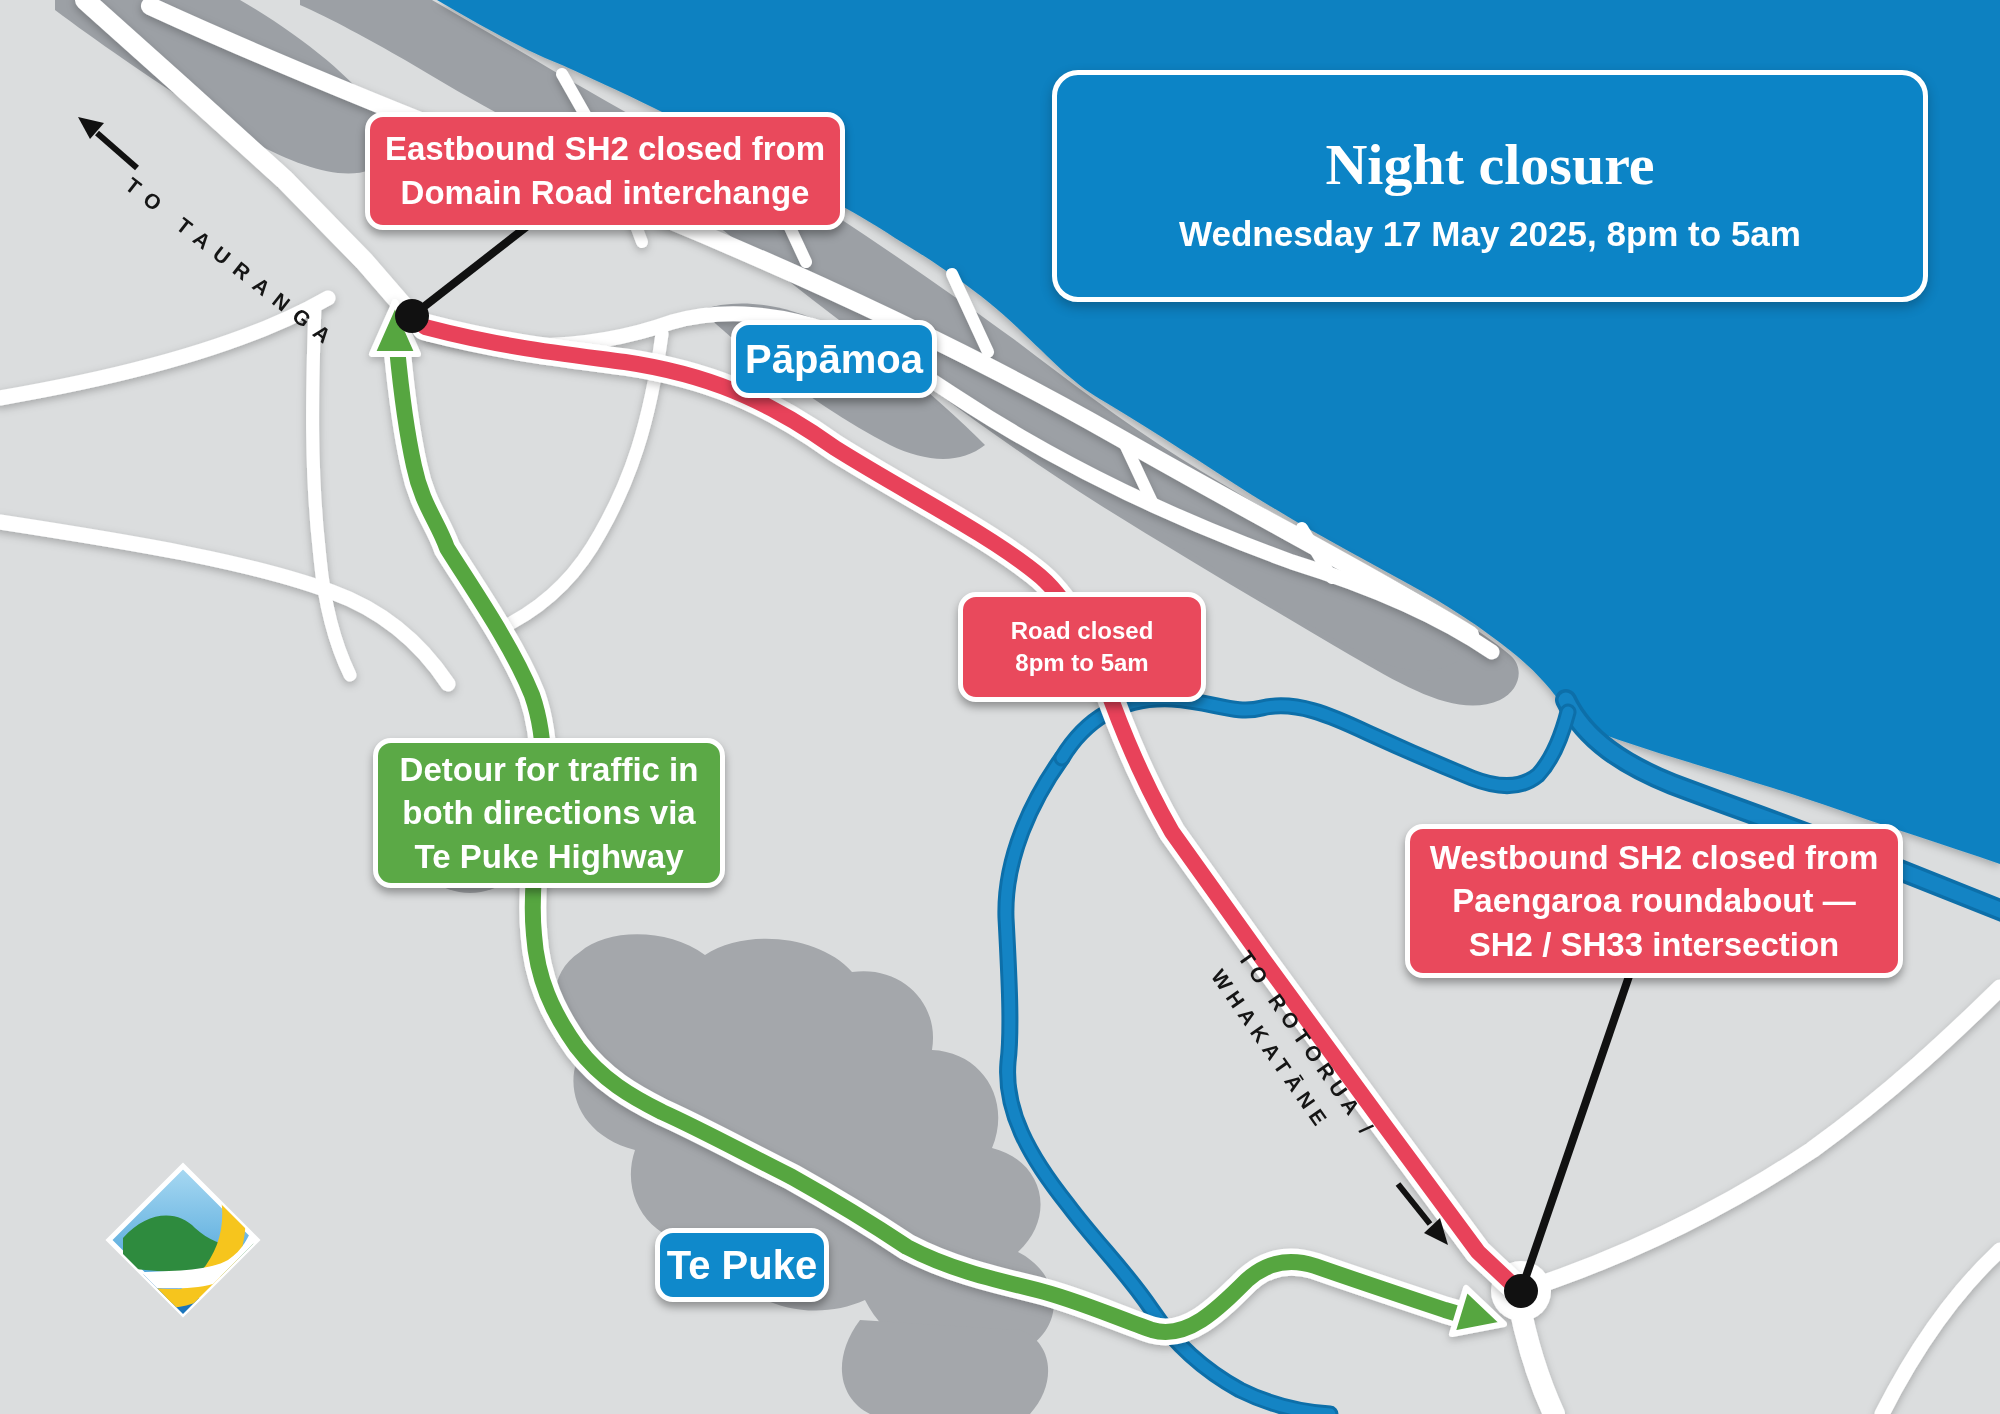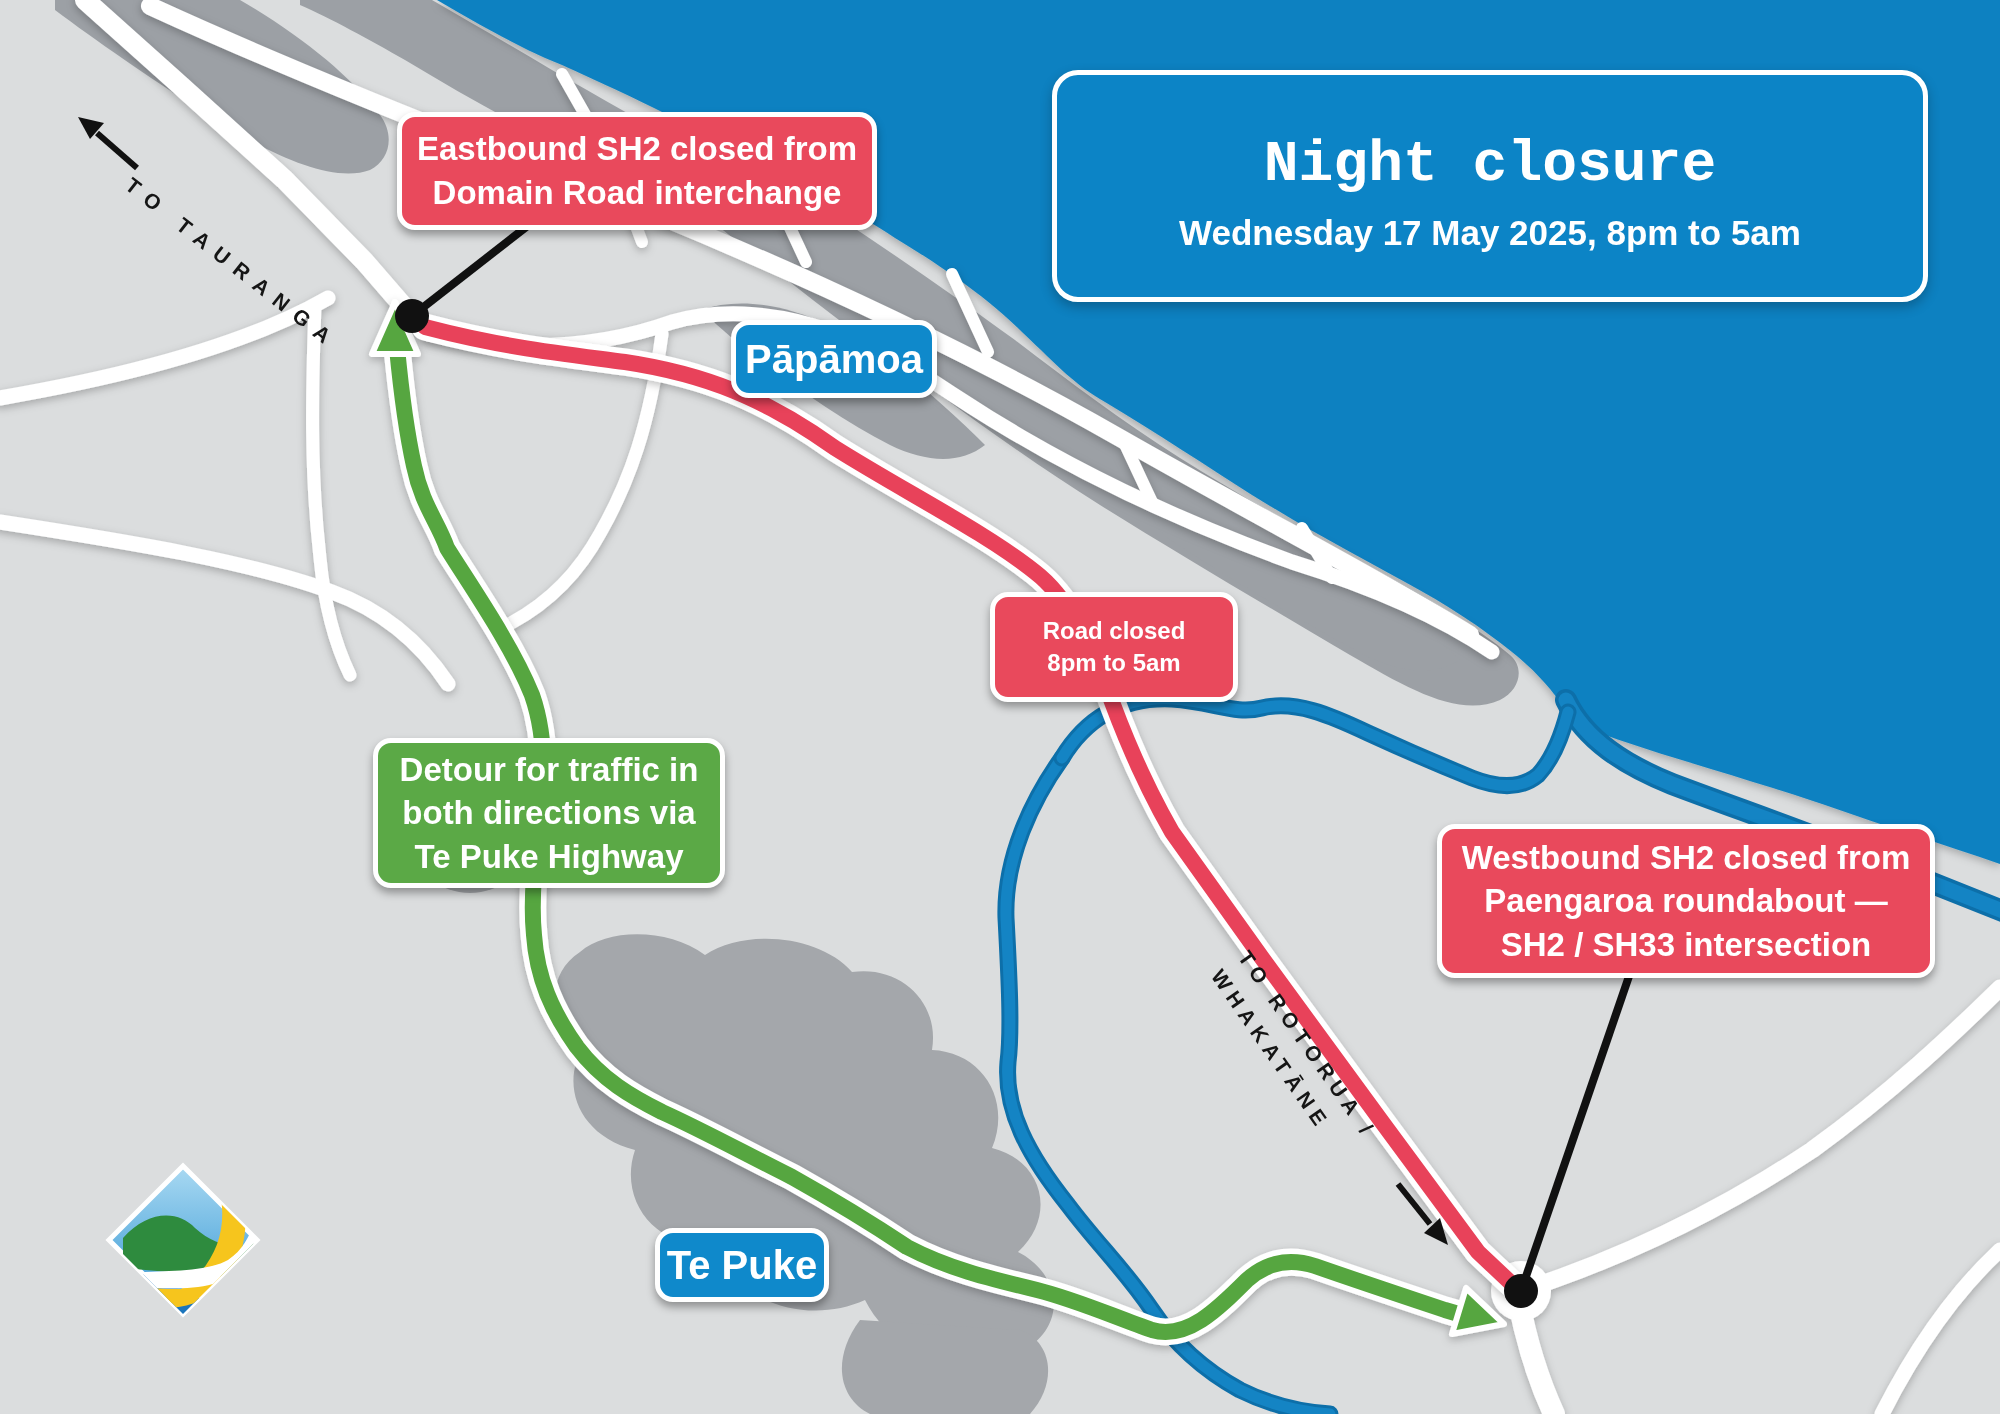--- a/index.html
+++ b/index.html
@@ -7,32 +7,32 @@
     position:relative;width:2000px;height:1414px;overflow:hidden;
     background:#dbddde;font-family:"Liberation Sans",sans-serif;
   }
   .stage svg{position:absolute;left:0;top:0;}
   .map-label{
     position:absolute;box-sizing:border-box;color:#fff;font-weight:bold;
     text-align:center;border:5px solid #fff;border-radius:18px;
     box-shadow:0 5px 9px rgba(0,0,0,.35);display:flex;align-items:center;
     justify-content:center;white-space:pre-line;line-height:1.32;
   }
-  .red-label{background:#e9495c;margin-left:32px;}
+  .red-label{background:#e9495c;}
   .green-label{background:#5ba946;}
   .blue-label{background:#0f89cb;}
   .title-box{
     position:absolute;left:1052px;top:70px;width:876px;height:232px;
     box-sizing:border-box;background:#0c84c6;border:5px solid #fff;
     border-radius:26px;color:#fff;display:flex;flex-direction:column;
     align-items:center;justify-content:center;text-align:center;
     box-shadow:0 5px 12px rgba(0,0,0,.25);
   }
   .title-line1{font-family:"DejaVu Serif",serif;font-weight:bold;font-size:41px;letter-spacing:-.5px;}
-  .title-line2{font-family:Liberation Mono, monospace;font-weight:bold;font-size:58px;margin-top:12px;}
+  .title-line2{font-family:Liberation Serif, serif;font-weight:bold;font-size:58px;margin-top:12px;}
   .title-line3{font-size:35px;font-weight:bold;margin-top:16px;}
   .rot-text{
     position:absolute;color:#151515;font-weight:bold;white-space:pre-line;
     transform-origin:left top;line-height:1.55;
   }
   #to-tauranga{left:138px;top:170px;font-size:21px;letter-spacing:10px;transform:rotate(38deg);}
   #to-rotorua{left:1256px;top:944px;font-size:21px;letter-spacing:6px;transform:rotate(55deg);}
   .logo-text{
     position:absolute;left:35px;top:1316px;width:300px;text-align:center;
     font-family:"DejaVu Serif",serif;font-style:italic;font-weight:bold;

